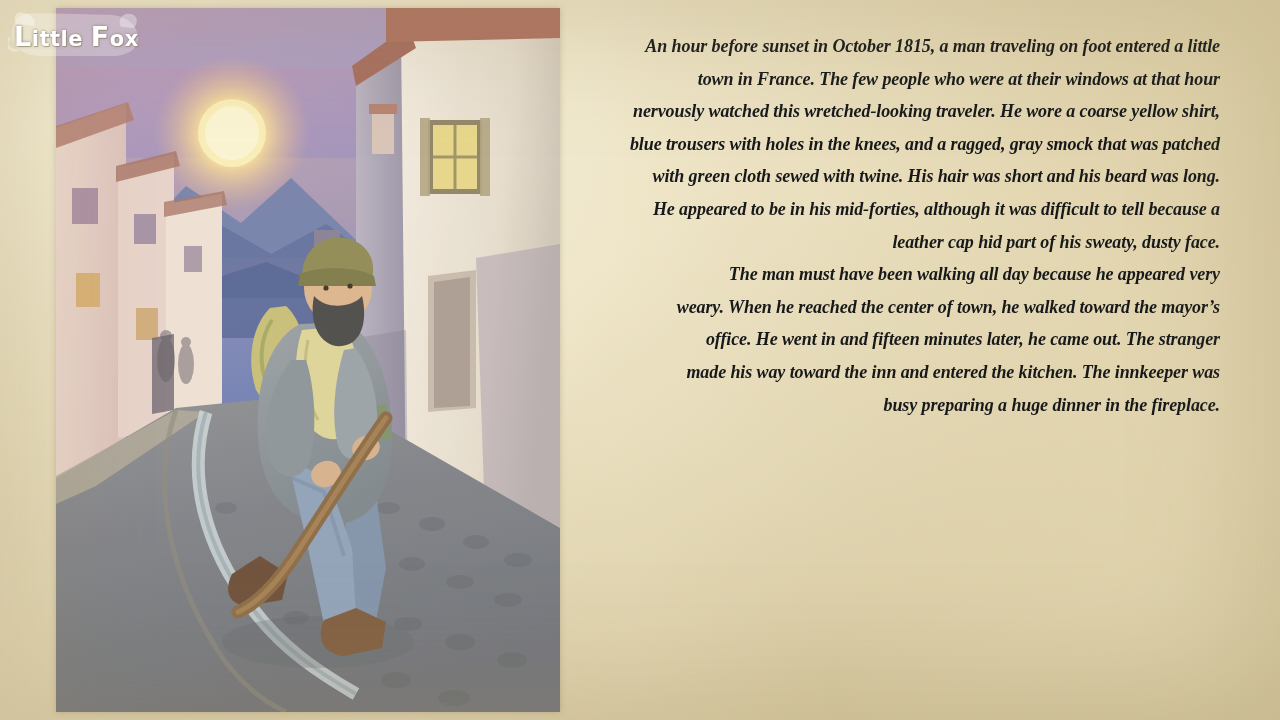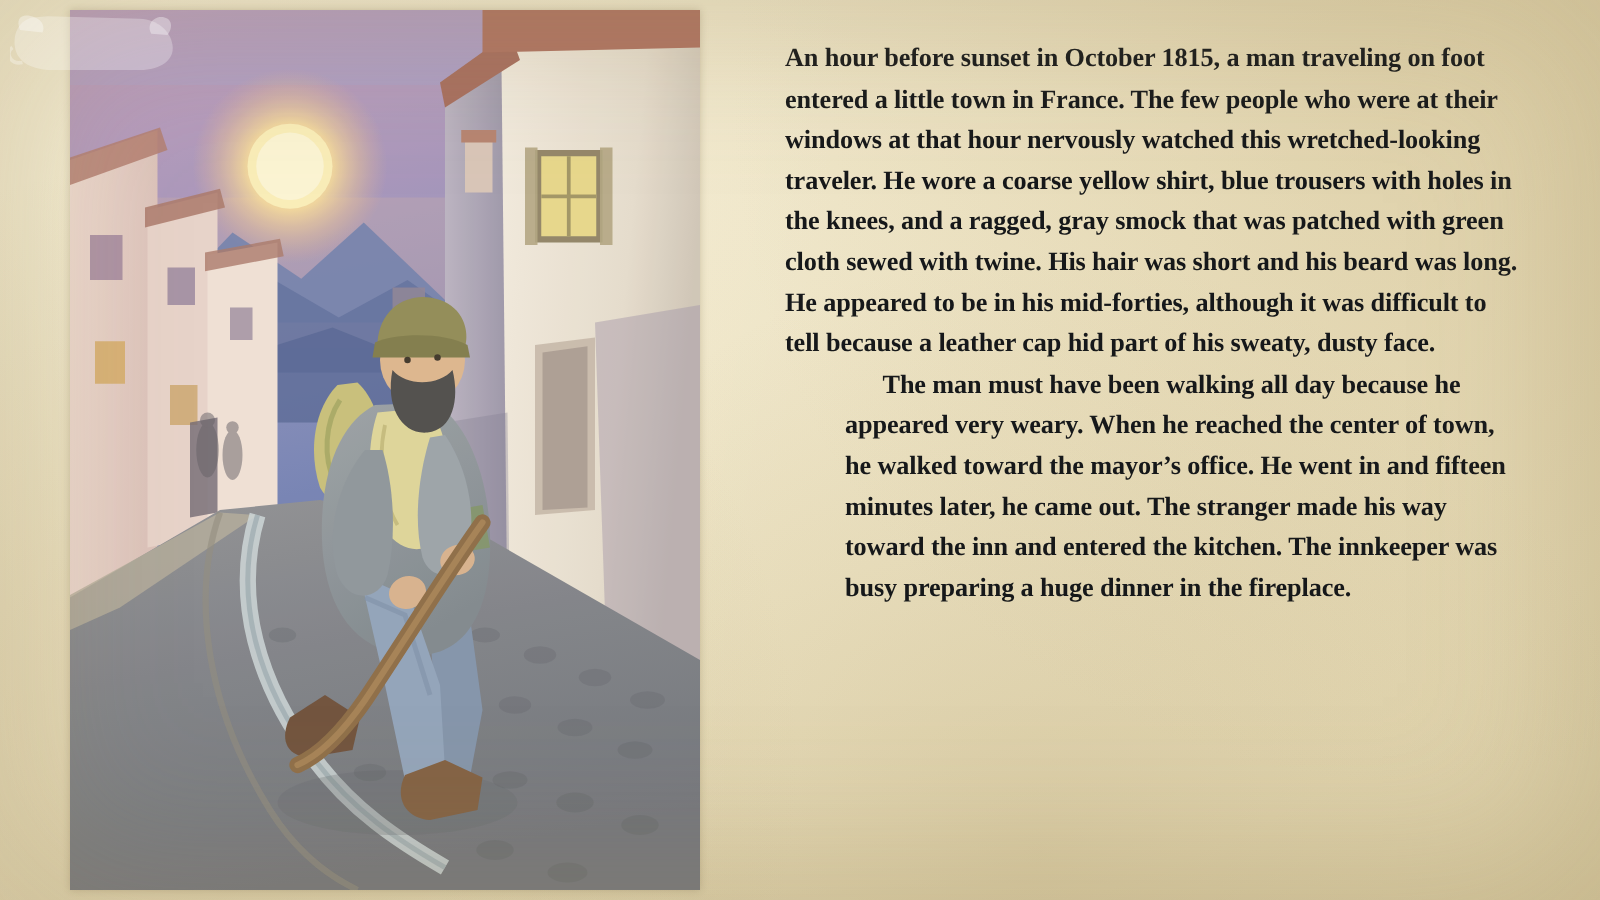--- a/index.html
+++ b/index.html
@@ -88,25 +88,26 @@
   }
 
   
   #text-column {
     position: absolute;
     left: 628px;
     top: 30px;
     width: 592px;
     color: #16181a;
     font-family: "Liberation Serif", serif;
-    font-size: 21px;
+    font-size: 18px;
     font-weight: bold;
     line-height: 32.6px;
     letter-spacing: -0.1px;
-    text-align: left;
+    text-align: right;
+    font-style: italic;
   }
   #text-column p {
     margin: 0;
   }
   #text-column p.indent {
     text-indent: 30px;
     margin-left: 48px;
   }
 </style>
 </head>
@@ -300,20 +301,23 @@
   </div>
 
   <div id="logo">
     <svg class="fox-shape" viewBox="0 0 134 52">
       <path d="M18 6 C 8 8, 2 18, 4 30 C 6 42, 18 48, 34 48 L 104 48
                C 120 48, 132 40, 130 28 C 128 16, 118 8, 104 7 L 30 5 Z" fill="#ffffff" opacity=".28"></path>
       <path d="M8 16 C 4 6, 10 2, 20 6 C 26 8, 28 14, 26 18 Z" fill="#ffffff" opacity=".35"></path>
       <path d="M126 20 C 132 12, 128 4, 118 6 C 112 8, 110 14, 113 19 Z" fill="#ffffff" opacity=".35"></path>
       <path d="M2 30 C -4 34, 0 44, 10 42" fill="none" stroke="#ffffff" stroke-width="3" opacity=".3"></path>
     </svg>
+    <div class="logo-text">
+      <span class="big">L</span><span>ittle </span><span class="big">F</span><span>ox</span>
+    </div>
   </div>
 
   <div id="text-column">
     <p>An hour before sunset in October 1815, a man traveling on foot entered a little town in France. The few people who were at their windows at that hour nervously watched this wretched-looking traveler. He wore a coarse yellow shirt, blue trousers with holes in the knees, and a ragged, gray smock that was patched with green cloth sewed with twine. His hair was short and his beard was long. He appeared to be in his mid-forties, although it was difficult to tell because a leather cap hid part of his sweaty, dusty face.</p>
     <p class="indent">The man must have been walking all day because he appeared very weary. When he reached the center of town, he walked toward the mayor’s office. He went in and fifteen minutes later, he came out. The stranger made his way toward the inn and entered the kitchen. The innkeeper was busy preparing a huge dinner in the fireplace.</p>
   </div>
 
   <div id="vignette"></div>
 </div>
 

